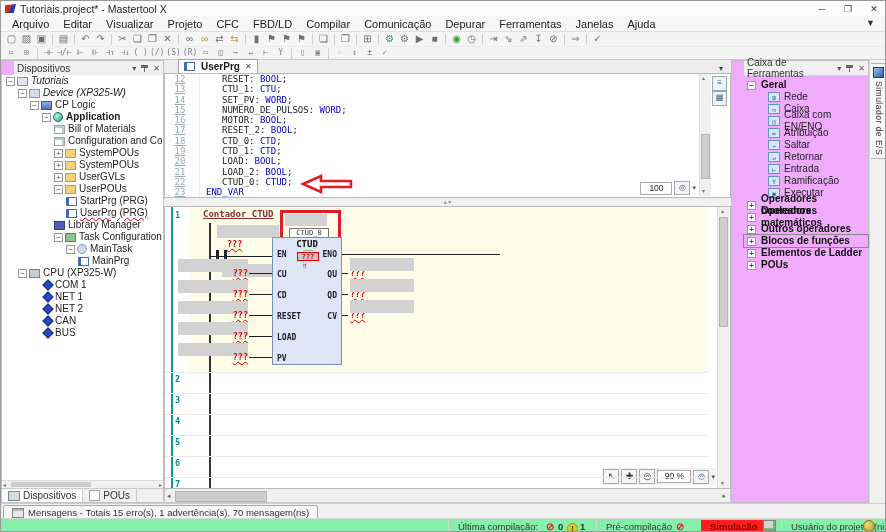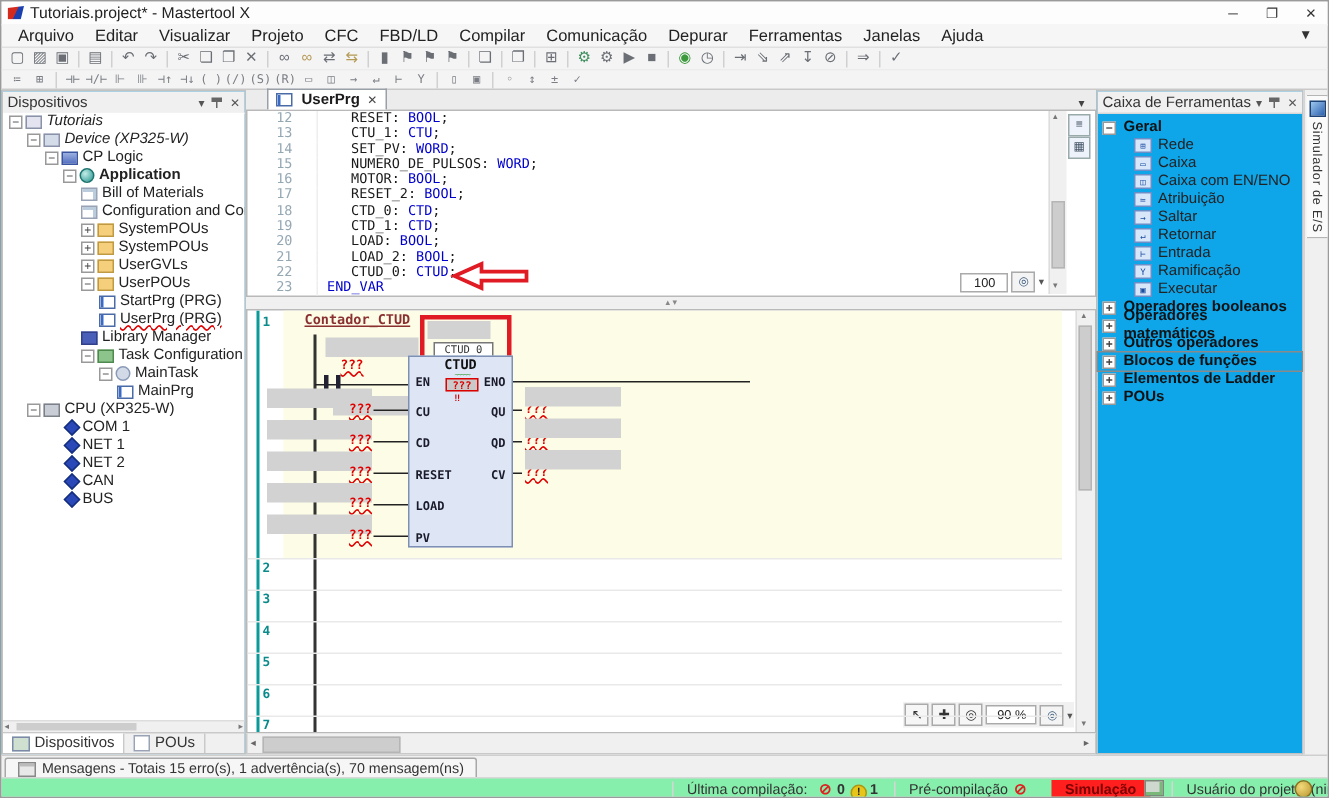--- a/index.html
+++ b/index.html
@@ -15,21 +15,21 @@
   .menu-item{padding:1px 7px;color:#222;}
   .menu-dd{margin-left:auto;margin-right:6px;color:#333;font-size:9px;}
   
   .tbrow{position:absolute;left:0;width:886px;background:#f4f4f4;display:flex;align-items:center;padding-left:3px;box-sizing:border-box;}
   .tb1{top:31px;height:15px;border-bottom:1px solid #ececec;}
   .tb2{top:46px;height:13px;border-bottom:1px solid #c9c9c9;}
   .tbbtn{min-width:13px;text-align:center;color:#6b6f75;font-size:10px;line-height:12px;padding:0 1px;}
   .tb2 .tbbtn{font-size:8px;font-family:"DejaVu Sans Mono",monospace;color:#7a7e84;}
   .tbsep{width:1px;height:11px;background:#d0d0d0;margin:0 3px;}
   
-  .dock{position:absolute;background:#0ea5e9;border:1px solid #c2c2c2;box-sizing:border-box;}
+  .dock{position:absolute;background:#f0abfc;border:1px solid #c2c2c2;box-sizing:border-box;padding-left:12px;}
   .dockhead{height:14px;background:#f0f0f0;border-bottom:1px solid #d8d8d8;display:flex;align-items:center;padding:0 3px;font-size:10px;color:#333;}
   .dockhead .hic{margin-left:auto;display:flex;gap:5px;align-items:center;color:#555;font-size:8px;}
   .pinicon{position:relative;display:inline-block;width:7px;height:8px;}
   .pinicon::before{content:"";position:absolute;left:0;top:1px;width:7px;height:3px;background:#666;}
   .pinicon::after{content:"";position:absolute;left:3px;top:4px;width:1px;height:4px;background:#666;}
   
   #devtree{position:absolute;left:0;top:14px;right:0;bottom:22px;overflow:hidden;background:#fff;}
   .trow{height:12px;line-height:12px;white-space:nowrap;font-size:10px;color:#222;display:flex;align-items:center;}
   .exp{display:inline-block;width:9px;height:9px;box-sizing:border-box;border:1px solid #999;background:#fff;color:#444;font-size:8px;line-height:7px;text-align:center;margin-right:2px;flex:none;}
   .ci{display:inline-block;width:11px;height:9px;margin-right:3px;border:1px solid #8a92a8;background:#dde3ee;box-sizing:border-box;flex:none;}
@@ -56,21 +56,21 @@
   .dti{display:inline-block;width:10px;height:8px;border:1px solid #7a8aa8;background:#cfe0d0;}
   .dti2{display:inline-block;width:9px;height:9px;border:1px solid #9aa2b5;background:#fff;}
   
   .center{position:absolute;left:163px;top:59px;width:567px;height:443px;background:#f0f0f0;}
   .tabstrip{position:absolute;left:0;top:0;width:567px;height:14px;background:#ececec;border-bottom:1px solid #b9b9b9;box-sizing:border-box;display:flex;align-items:flex-end;}
   .etab{display:flex;align-items:center;gap:3px;height:13px;background:#fff;border:1px solid #9aa0a8;border-bottom:none;padding:0 5px;margin-left:14px;font-size:10px;font-weight:bold;}
   .tabx{font-weight:normal;font-size:8px;color:#444;margin-left:2px;}
   .strip-dd{margin-left:auto;margin-right:8px;font-size:8px;color:#444;}
   .codearea{position:absolute;left:0;top:14px;width:567px;height:124px;background:#fff;border:1px solid #b9b9b9;border-top:none;box-sizing:border-box;overflow:hidden;}
   .cl{height:10.3px;line-height:10.3px;font-family:"DejaVu Sans Mono",monospace;font-size:9px;white-space:pre;display:flex;}
-  .ln{width:30px;text-align:right;color:#94a8b4;padding-right:16px;flex:none;border-right:1px solid #eee;}
+  .ln{width:30px;text-align:center;color:#94a8b4;padding-right:4px;flex:none;border-right:1px solid #eee;text-decoration:underline;}
   .cdecl{padding-left:22px;} .cend{padding-left:6px;}
   .kw{color:#0000cc;font-weight:normal;}
   .arrowsvg{position:absolute;left:135px;top:100px;}
   .sidebtn{position:absolute;width:13px;height:13px;border:1px solid #9aa;background:#eef2fa;font-size:8px;line-height:12px;text-align:center;color:#456;}
   .vscroll{position:absolute;background:#f0f0f0;border-left:1px solid #ddd;}
   .vth{position:absolute;left:1px;width:9px;background:#cdcdcd;border:1px solid #b5b5b5;box-sizing:border-box;}
   .zoombox{position:absolute;display:flex;align-items:center;gap:2px;}
   .zval{display:inline-block;width:30px;height:11px;line-height:11px;border:1px solid #aaa;background:#fff;font-size:8.5px;text-align:center;color:#222;}
   .zbtn{display:inline-block;width:14px;height:12px;border:1px solid #aaa;background:#f4f4f4;font-size:8px;text-align:center;line-height:11px;color:#357;}
   .splitter{position:absolute;left:0;top:138px;width:567px;height:8px;background:#f0f0f0;text-align:center;font-size:6px;color:#888;line-height:8px;}

